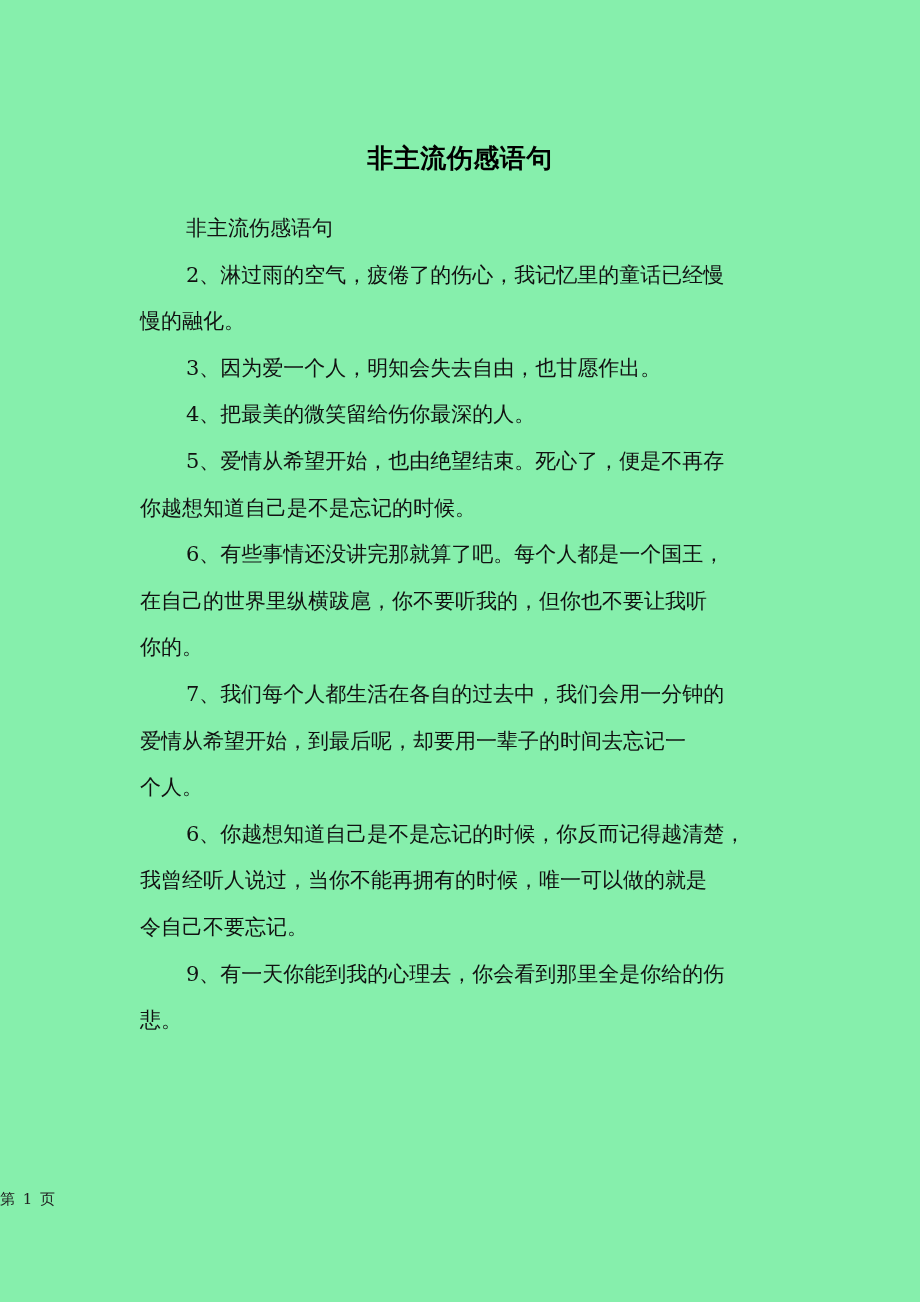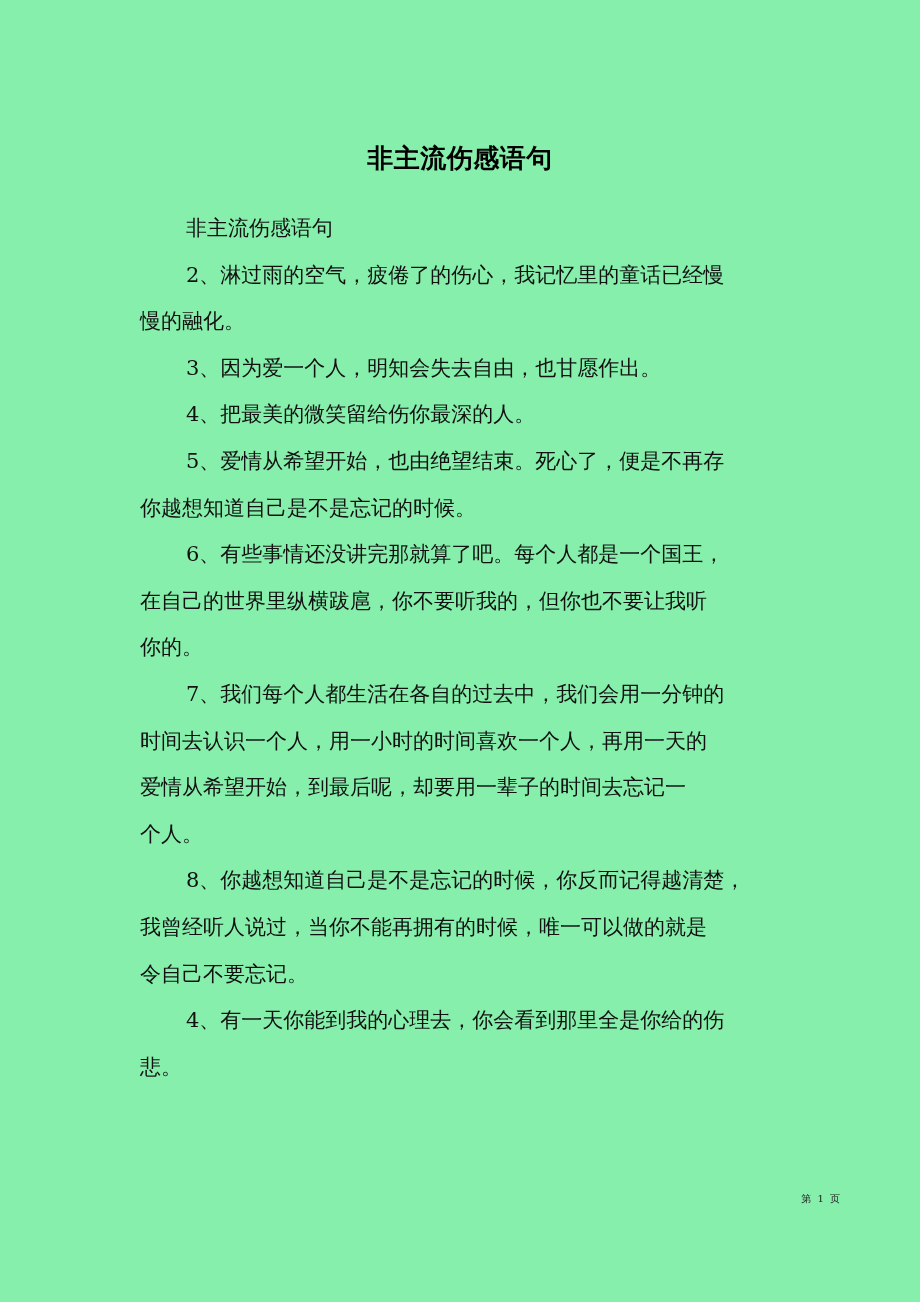--- a/index.html
+++ b/index.html
@@ -54,22 +54,22 @@
       display: block;
     }
     .line.first {
       padding-left: 46px;
     }
     .footer {
       position: absolute;
       top: 1189px;
       left: 0;
       width: 840px;
-      text-align: right;
-      font-size: 10px;
+      text-align: left;
+      font-size: 15px;
       line-height: 20px;
       color: #222222;
       word-spacing: 3px;
     }
   </style>
 </head>
 <body>
 
 <div class="page">
   <div class="title">非主流伤感语句</div>
@@ -92,29 +92,28 @@
       <span class="line first">5、爱情从希望开始，也由绝望结束。死心了，便是不再存</span>
       <span class="line">你越想知道自己是不是忘记的时候。</span>
     </p>
     <p class="para">
       <span class="line first">6、有些事情还没讲完那就算了吧。每个人都是一个国王，</span>
       <span class="line">在自己的世界里纵横跋扈，你不要听我的，但你也不要让我听</span>
       <span class="line">你的。</span>
     </p>
     <p class="para">
       <span class="line first">7、我们每个人都生活在各自的过去中，我们会用一分钟的</span>
-      <span class="line">时间去认识一个人，用一小时的时间喜欢一个人，再用一天的</span>
       <span class="line">爱情从希望开始，到最后呢，却要用一辈子的时间去忘记一</span>
       <span class="line">个人。</span>
     </p>
     <p class="para">
-      <span class="line first">8、你越想知道自己是不是忘记的时候，你反而记得越清楚，</span>
+      <span class="line first">6、你越想知道自己是不是忘记的时候，你反而记得越清楚，</span>
       <span class="line">我曾经听人说过，当你不能再拥有的时候，唯一可以做的就是</span>
       <span class="line">令自己不要忘记。</span>
     </p>
     <p class="para">
-      <span class="line first">4、有一天你能到我的心理去，你会看到那里全是你给的伤</span>
+      <span class="line first">9、有一天你能到我的心理去，你会看到那里全是你给的伤</span>
       <span class="line">悲。</span>
     </p>
   </div>
 
   <div class="footer">第 1 页</div>
 </div>
 
 </body></html>

